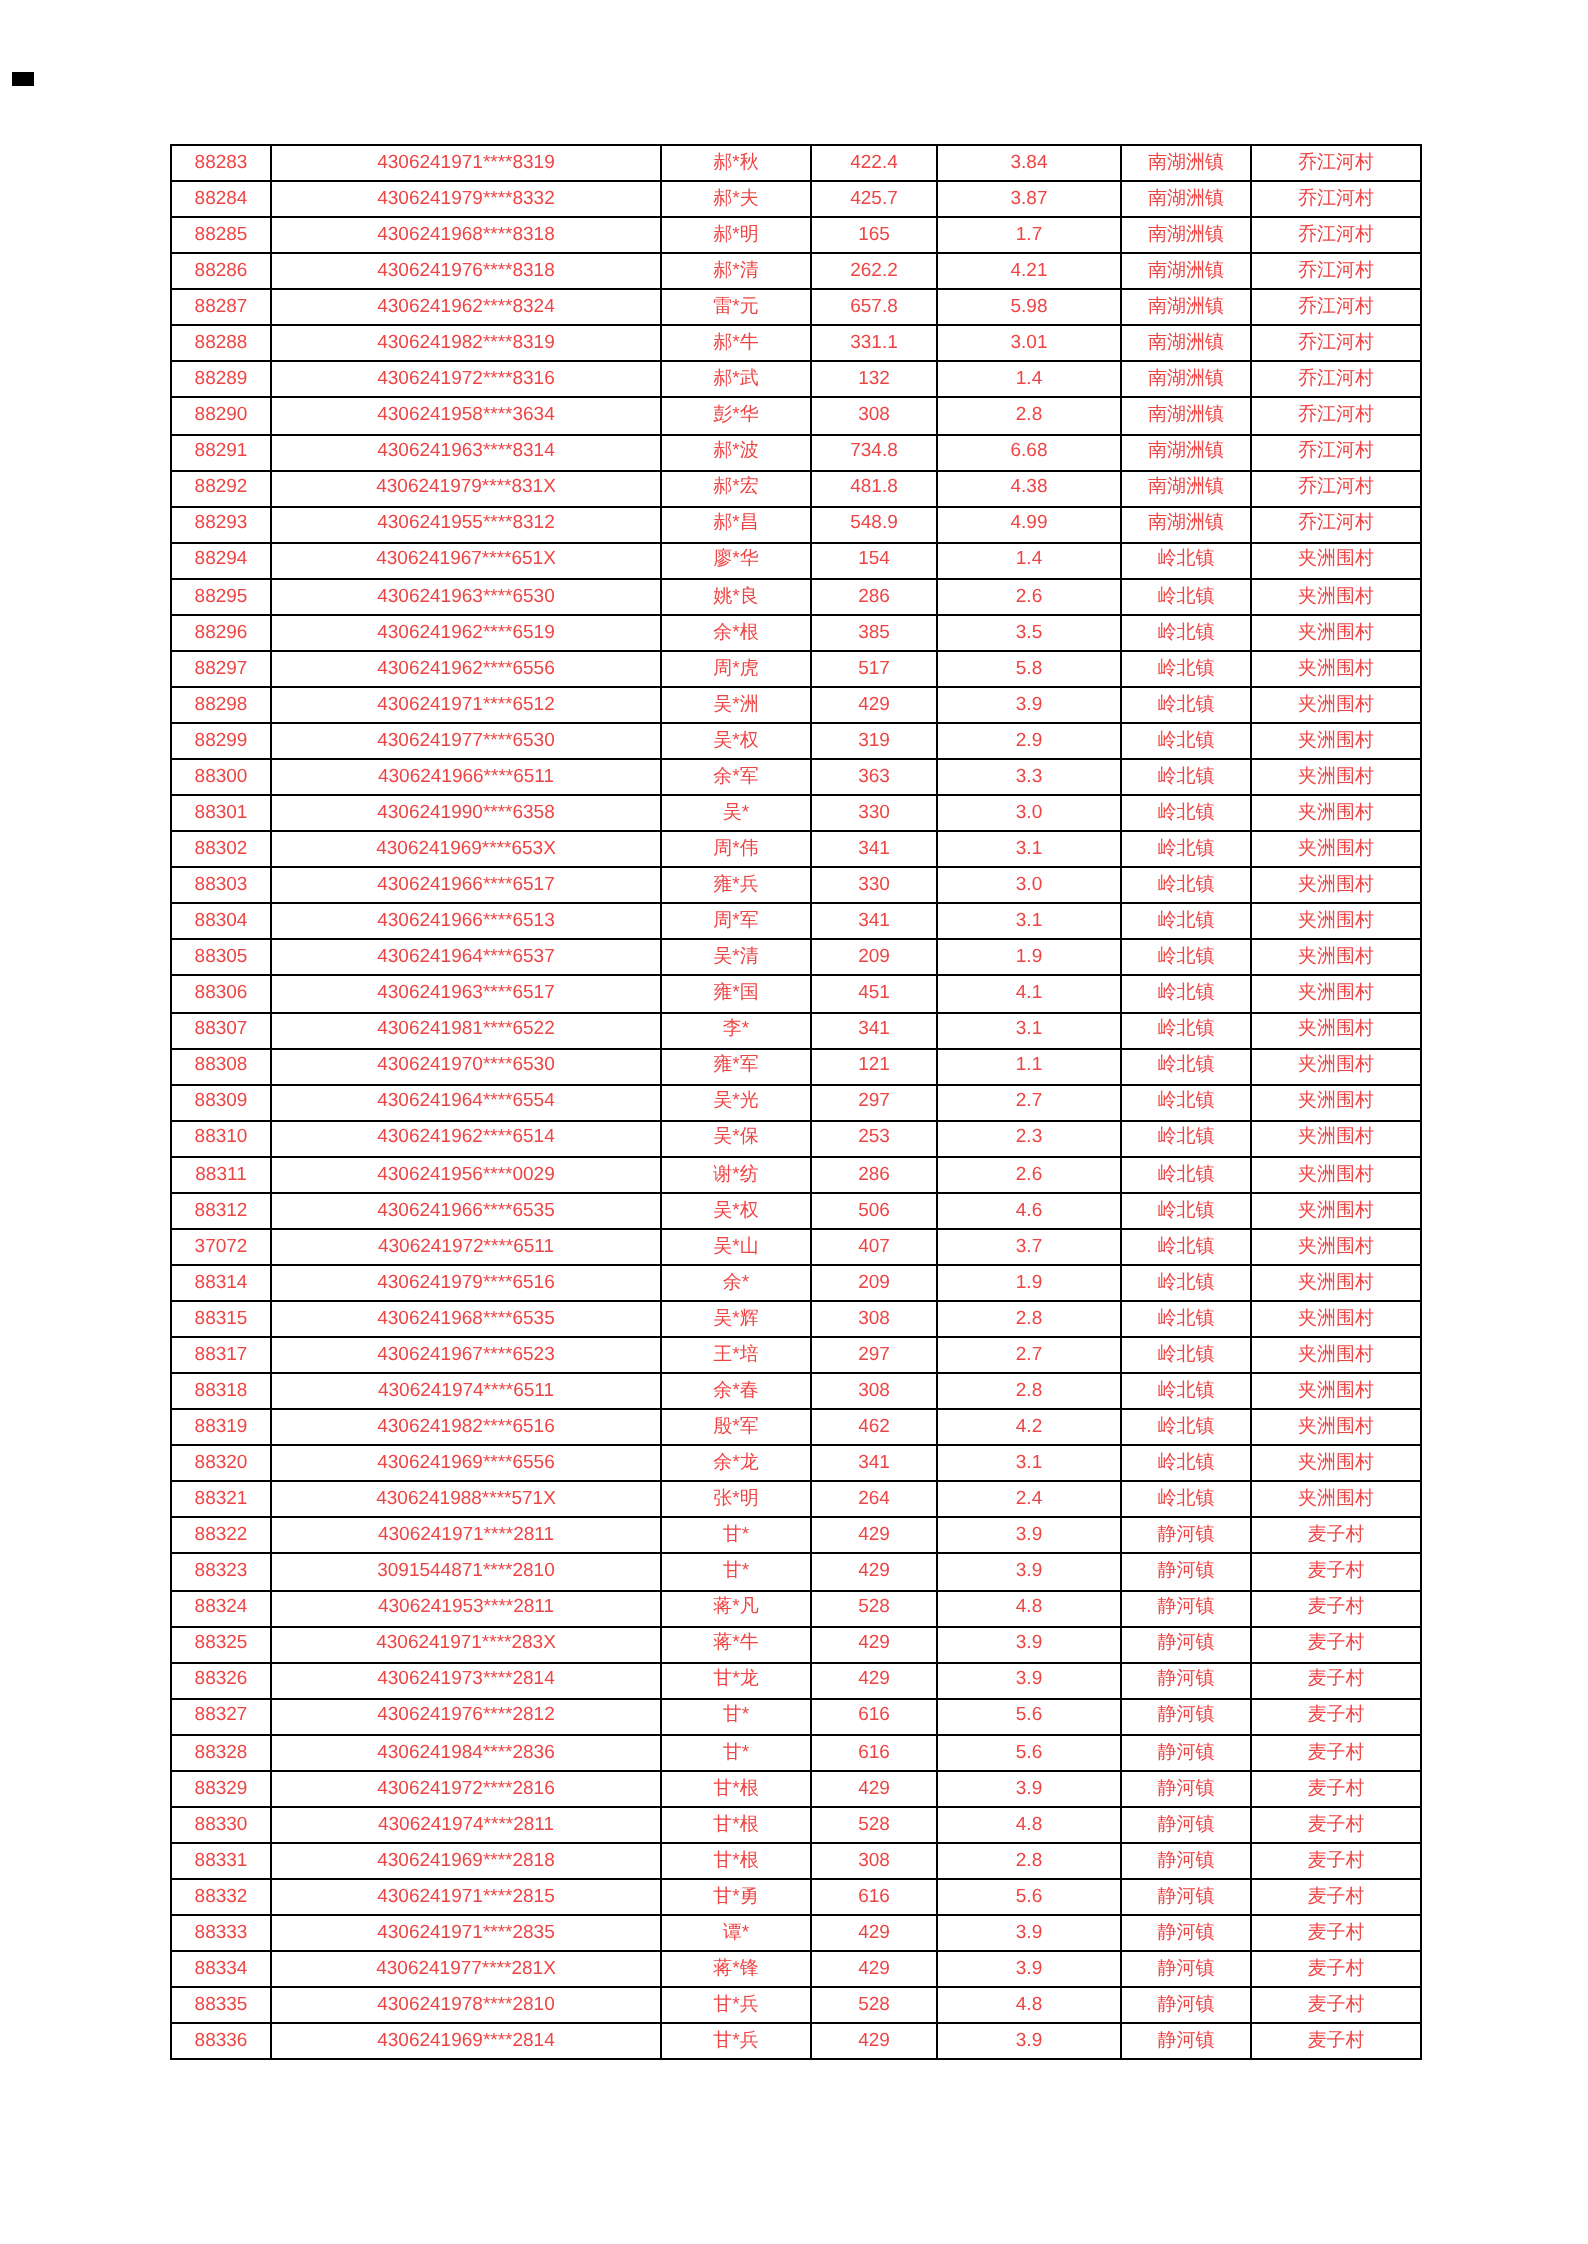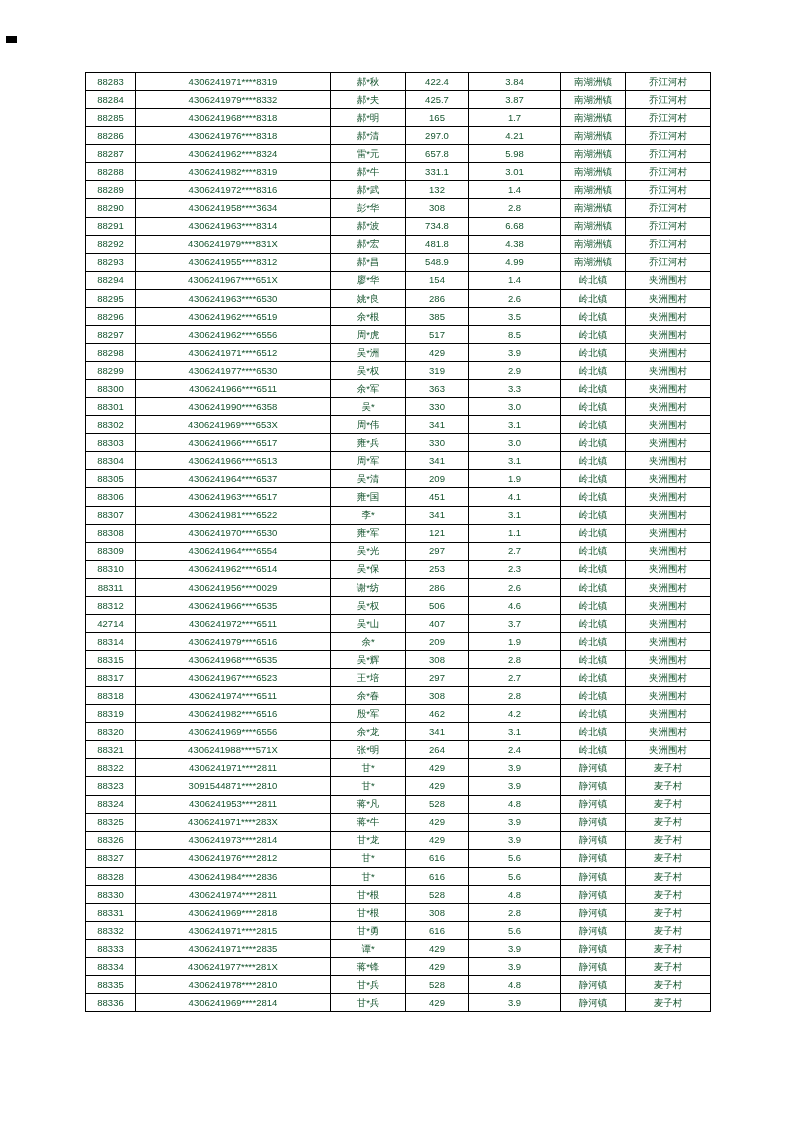--- a/index.html
+++ b/index.html
@@ -6,21 +6,21 @@
     margin: 0;
     padding: 0;
     background: #ffffff;
   }
   .page {
     position: relative;
     width: 794px;
     height: 1122px;
     background: #ffffff;
     font-family: "Liberation Sans", "DejaVu Sans", sans-serif;
-    color: #14532d;
+    color: #ef4444;
     overflow: hidden;
   }
   .corner-mark {
     position: absolute;
     left: 6px;
     top: 36px;
     width: 11px;
     height: 7px;
     background: #000000;
   }
@@ -92,21 +92,21 @@
           <td>郝*明</td>
           <td>165</td>
           <td>1.7</td>
           <td>南湖洲镇</td>
           <td>乔江河村</td>
         </tr>
         <tr>
           <td>88286</td>
           <td>4306241976****8318</td>
           <td>郝*清</td>
-          <td>297.0</td>
+          <td>262.2</td>
           <td>4.21</td>
           <td>南湖洲镇</td>
           <td>乔江河村</td>
         </tr>
         <tr>
           <td>88287</td>
           <td>4306241962****8324</td>
           <td>雷*元</td>
           <td>657.8</td>
           <td>5.98</td>
@@ -192,21 +192,21 @@
           <td>385</td>
           <td>3.5</td>
           <td>岭北镇</td>
           <td>夹洲围村</td>
         </tr>
         <tr>
           <td>88297</td>
           <td>4306241962****6556</td>
           <td>周*虎</td>
           <td>517</td>
-          <td>8.5</td>
+          <td>5.8</td>
           <td>岭北镇</td>
           <td>夹洲围村</td>
         </tr>
         <tr>
           <td>88298</td>
           <td>4306241971****6512</td>
           <td>吴*洲</td>
           <td>429</td>
           <td>3.9</td>
           <td>岭北镇</td>
@@ -332,21 +332,21 @@
         <tr>
           <td>88312</td>
           <td>4306241966****6535</td>
           <td>吴*权</td>
           <td>506</td>
           <td>4.6</td>
           <td>岭北镇</td>
           <td>夹洲围村</td>
         </tr>
         <tr>
-          <td>42714</td>
+          <td>37072</td>
           <td>4306241972****6511</td>
           <td>吴*山</td>
           <td>407</td>
           <td>3.7</td>
           <td>岭北镇</td>
           <td>夹洲围村</td>
         </tr>
         <tr>
           <td>88314</td>
           <td>4306241979****6516</td>
@@ -467,20 +467,29 @@
         <tr>
           <td>88328</td>
           <td>4306241984****2836</td>
           <td>甘*</td>
           <td>616</td>
           <td>5.6</td>
           <td>静河镇</td>
           <td>麦子村</td>
         </tr>
         <tr>
+          <td>88329</td>
+          <td>4306241972****2816</td>
+          <td>甘*根</td>
+          <td>429</td>
+          <td>3.9</td>
+          <td>静河镇</td>
+          <td>麦子村</td>
+        </tr>
+        <tr>
           <td>88330</td>
           <td>4306241974****2811</td>
           <td>甘*根</td>
           <td>528</td>
           <td>4.8</td>
           <td>静河镇</td>
           <td>麦子村</td>
         </tr>
         <tr>
           <td>88331</td>

